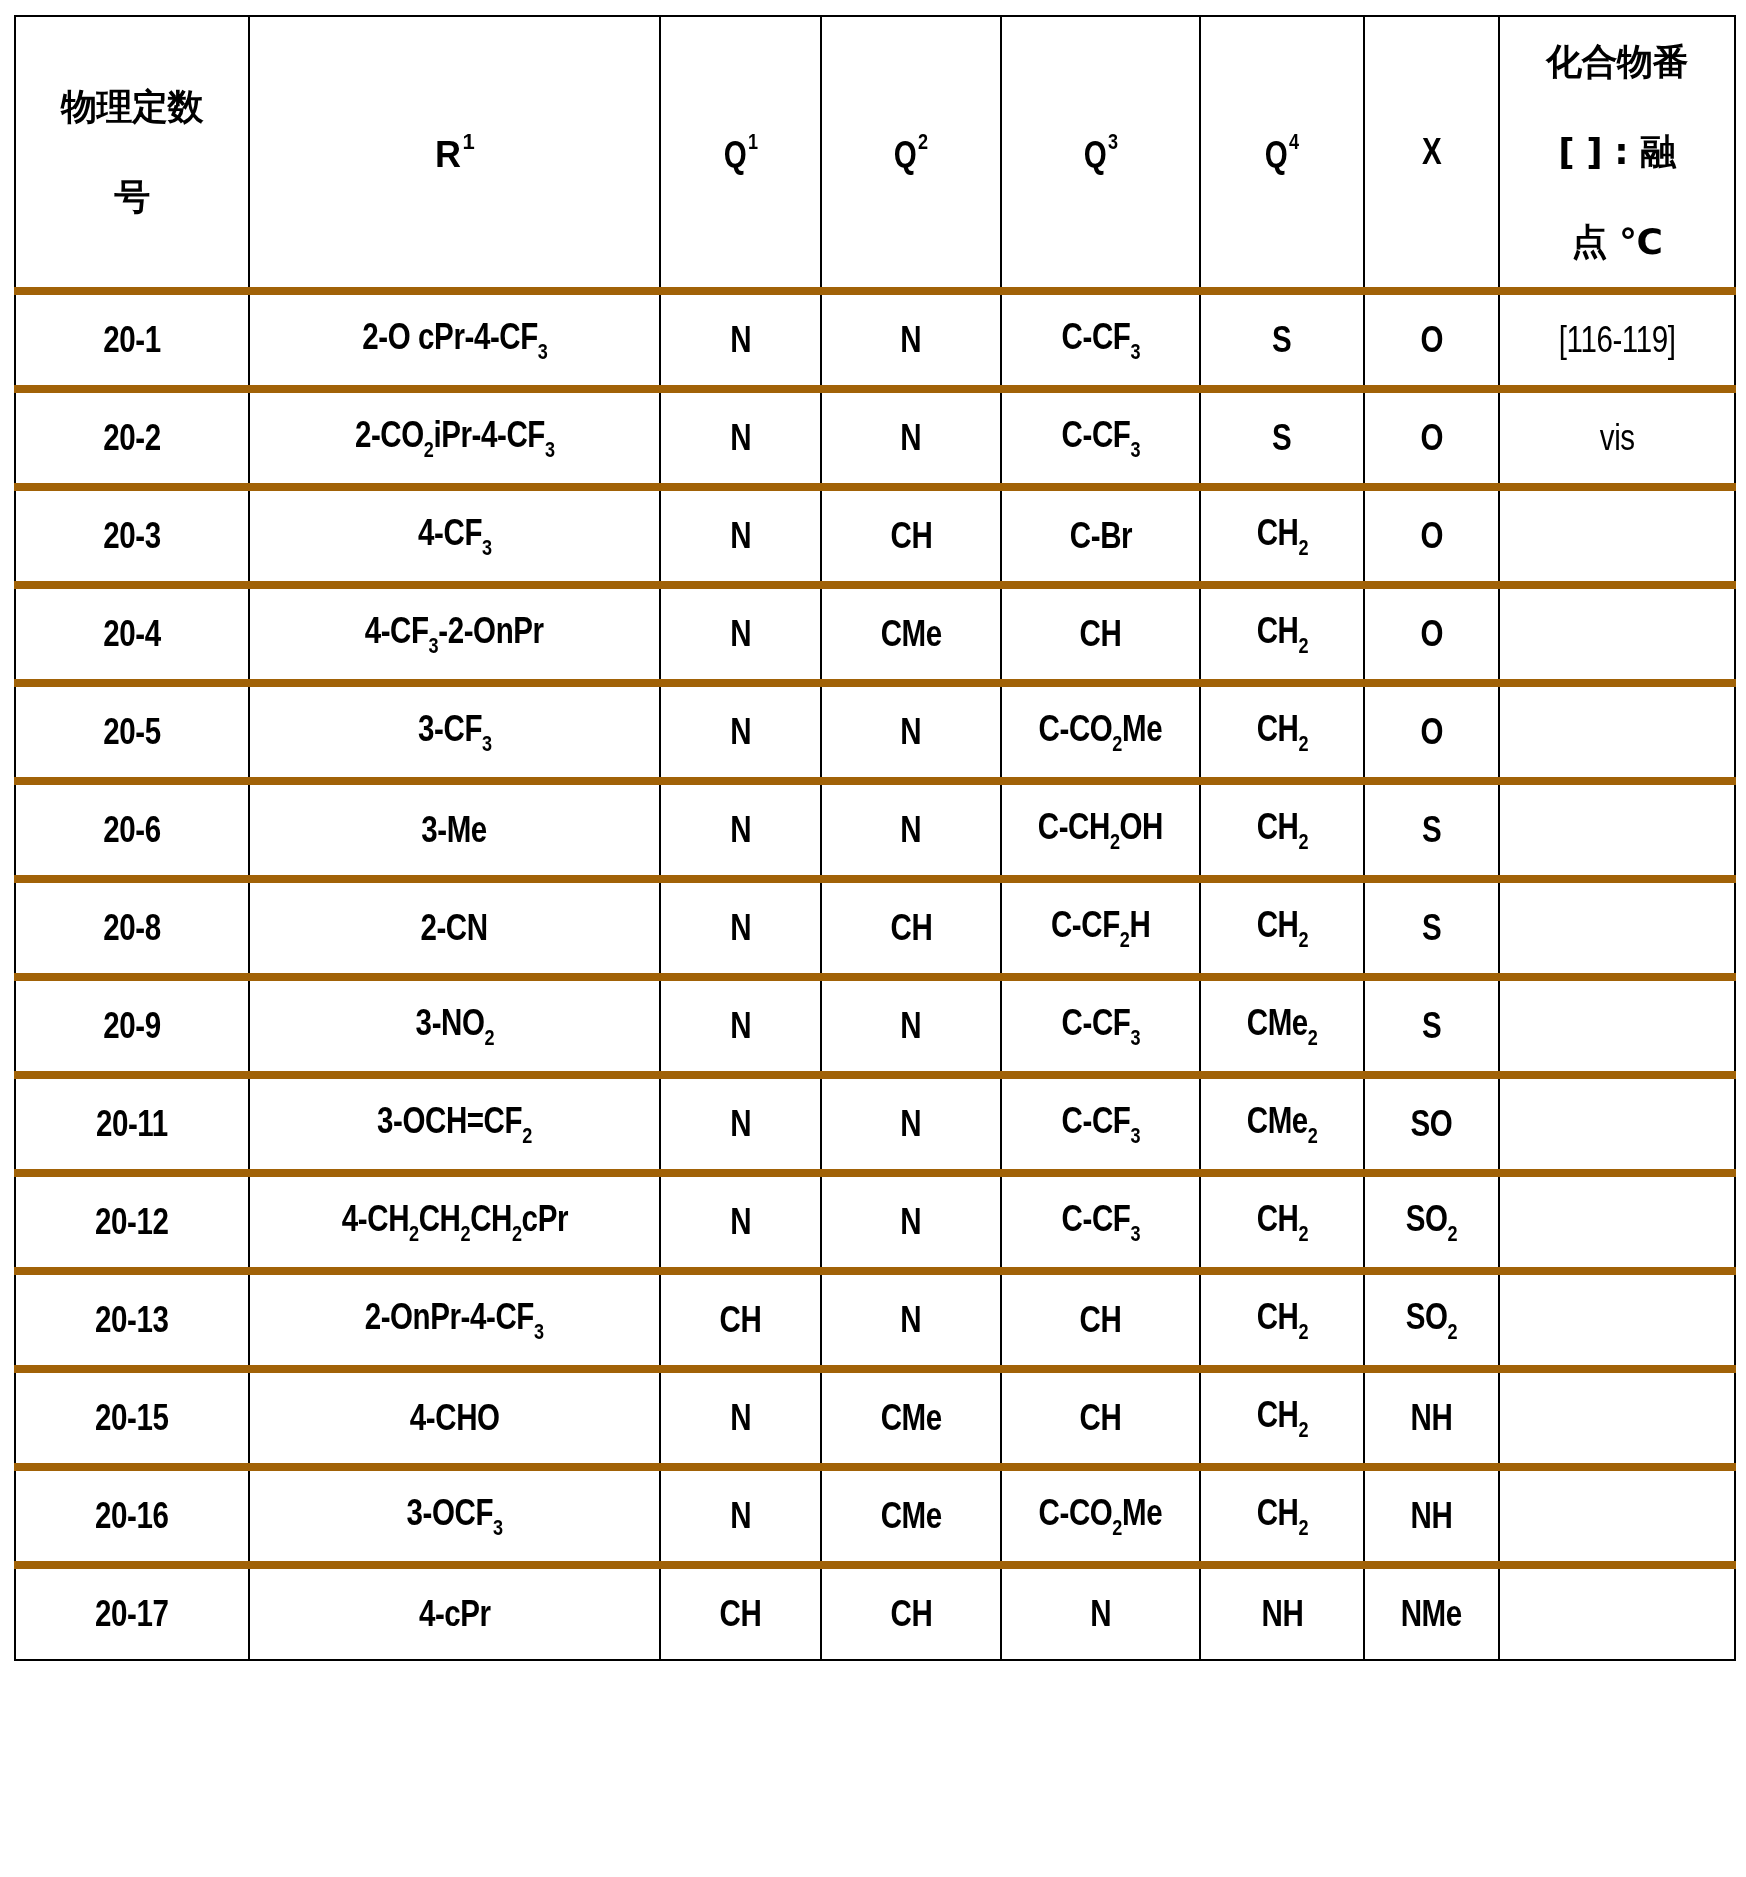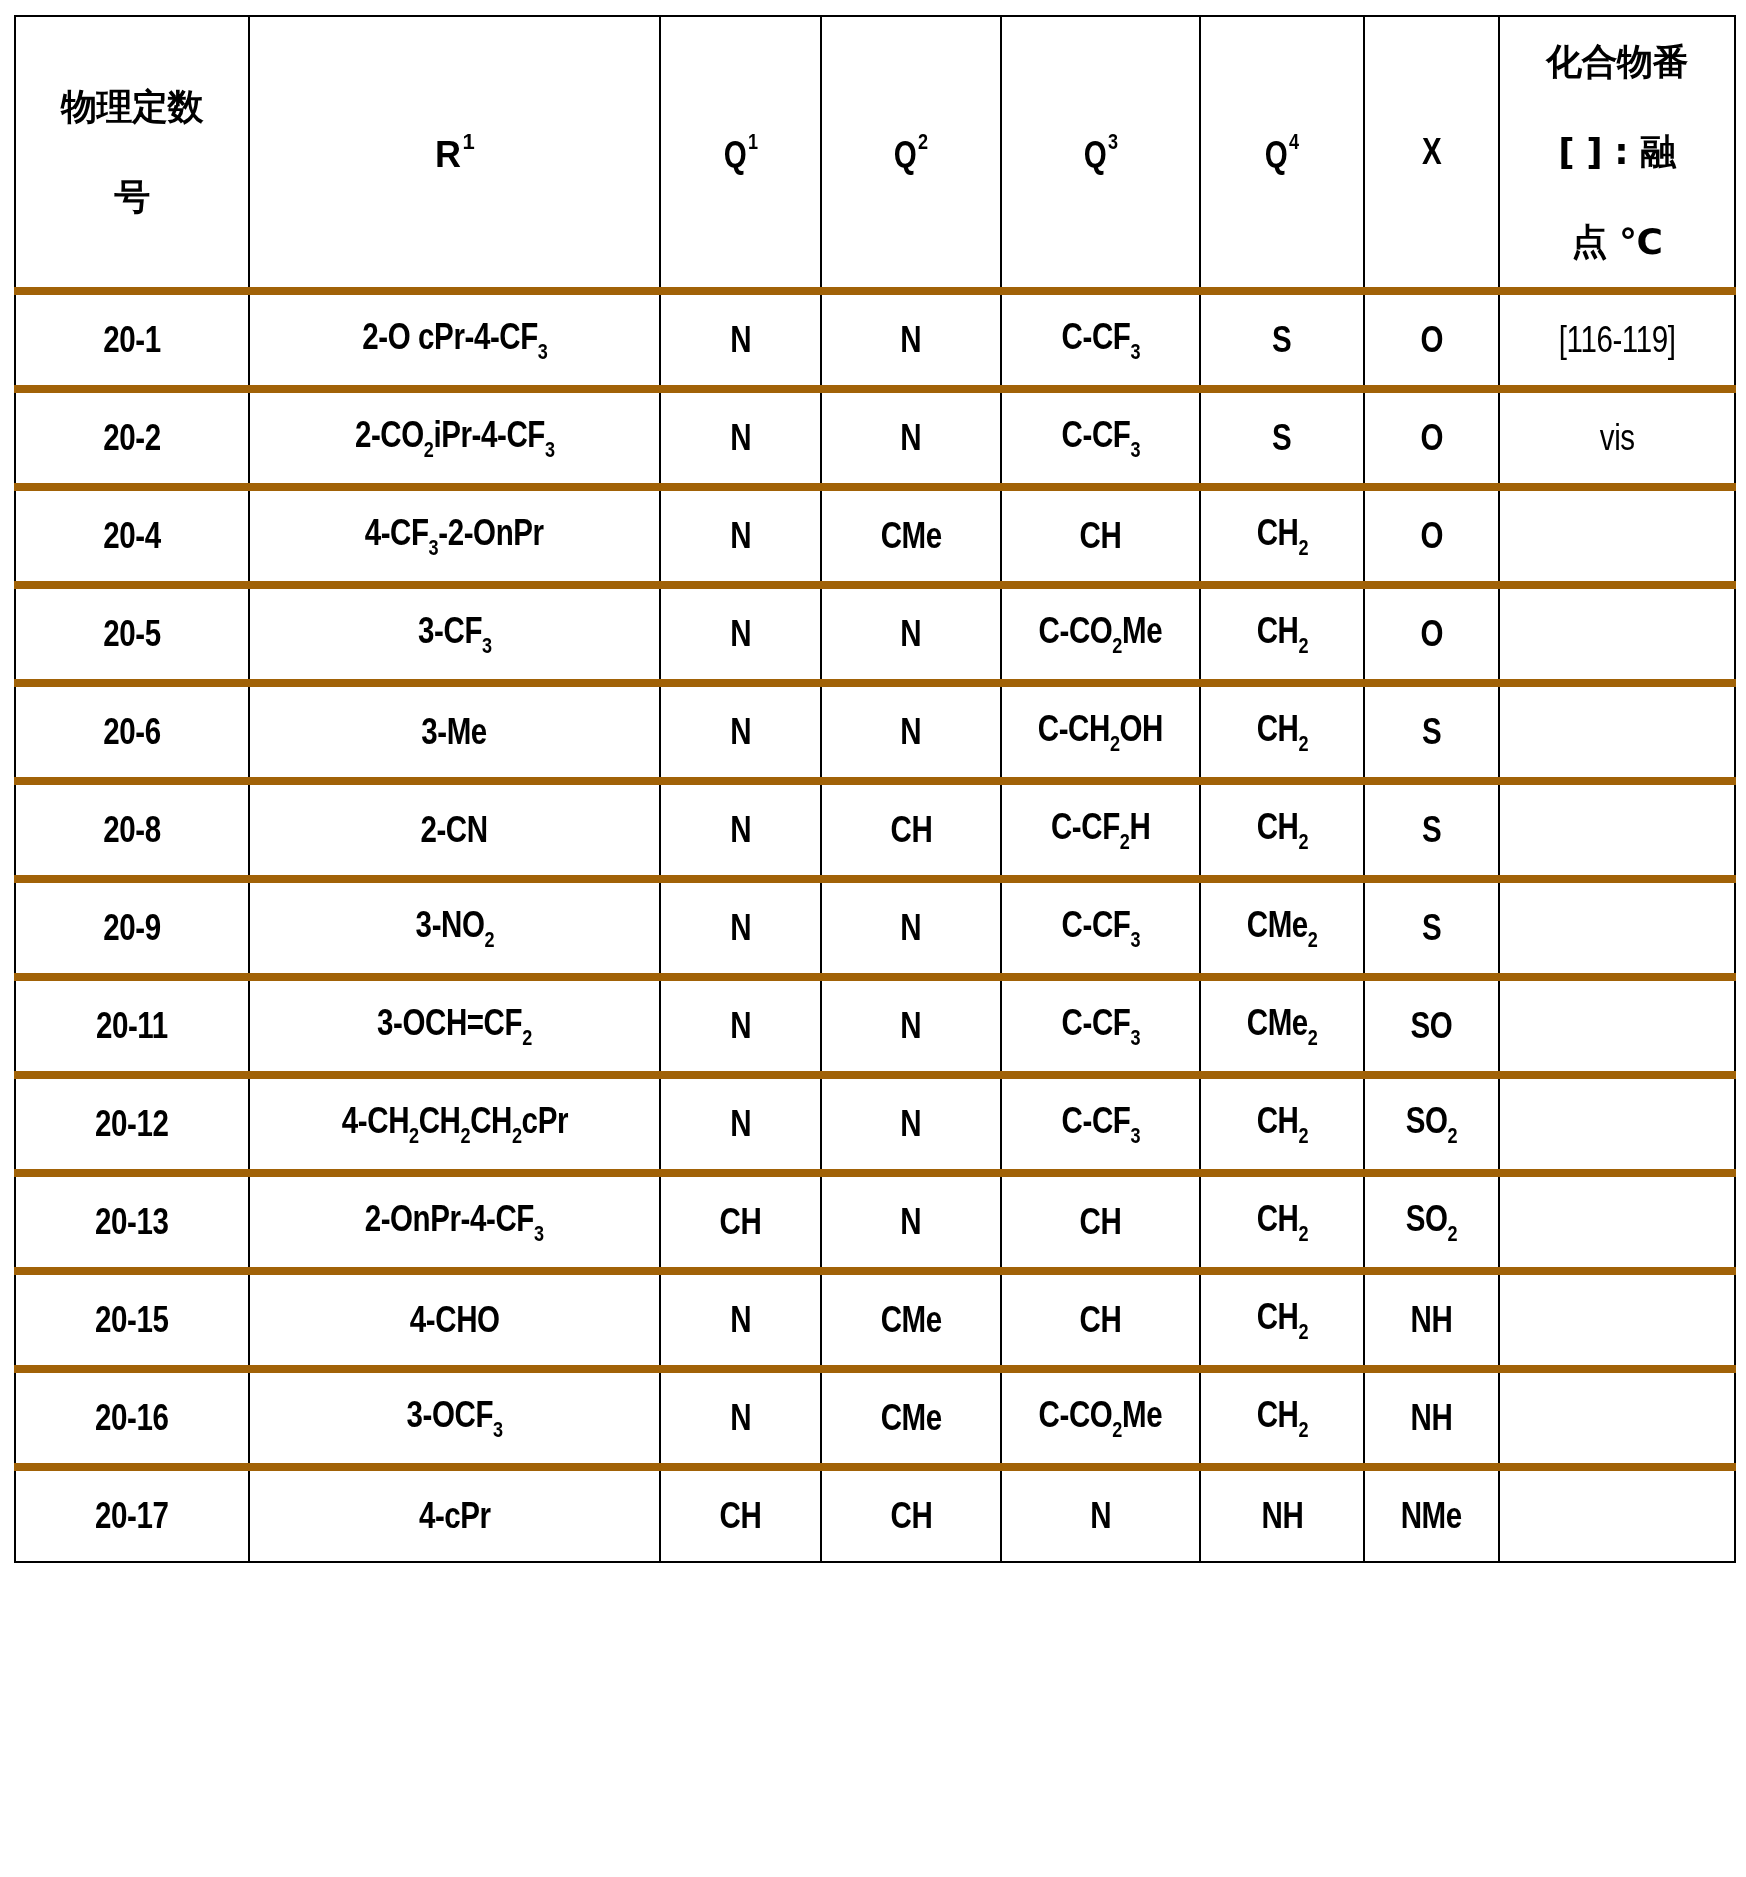--- a/index.html
+++ b/index.html
@@ -84,20 +84,30 @@
         <td><span class="cell-text">20-2</span></td>
         <td><span class="cell-text">2-CO<sub>2</sub>iPr-4-CF<sub>3</sub></span></td>
         <td><span class="cell-text">N</span></td>
         <td><span class="cell-text">N</span></td>
         <td><span class="cell-text">C-CF<sub>3</sub></span></td>
         <td><span class="cell-text">S</span></td>
         <td><span class="cell-text">O</span></td>
         <td><span class="cell-text mp-text">vis</span></td>
       </tr>
       <tr class="data-row">
+        <td><span class="cell-text">20-3</span></td>
+        <td><span class="cell-text">4-CF<sub>3</sub></span></td>
+        <td><span class="cell-text">N</span></td>
+        <td><span class="cell-text">CH</span></td>
+        <td><span class="cell-text">C-Br</span></td>
+        <td><span class="cell-text">CH<sub>2</sub></span></td>
+        <td><span class="cell-text">O</span></td>
+        <td><span class="cell-text mp-text"></span></td>
+      </tr>
+      <tr class="data-row">
         <td><span class="cell-text">20-4</span></td>
         <td><span class="cell-text">4-CF<sub>3</sub>-2-OnPr</span></td>
         <td><span class="cell-text">N</span></td>
         <td><span class="cell-text">CMe</span></td>
         <td><span class="cell-text">CH</span></td>
         <td><span class="cell-text">CH<sub>2</sub></span></td>
         <td><span class="cell-text">O</span></td>
         <td><span class="cell-text mp-text"></span></td>
       </tr>
       <tr class="data-row">

